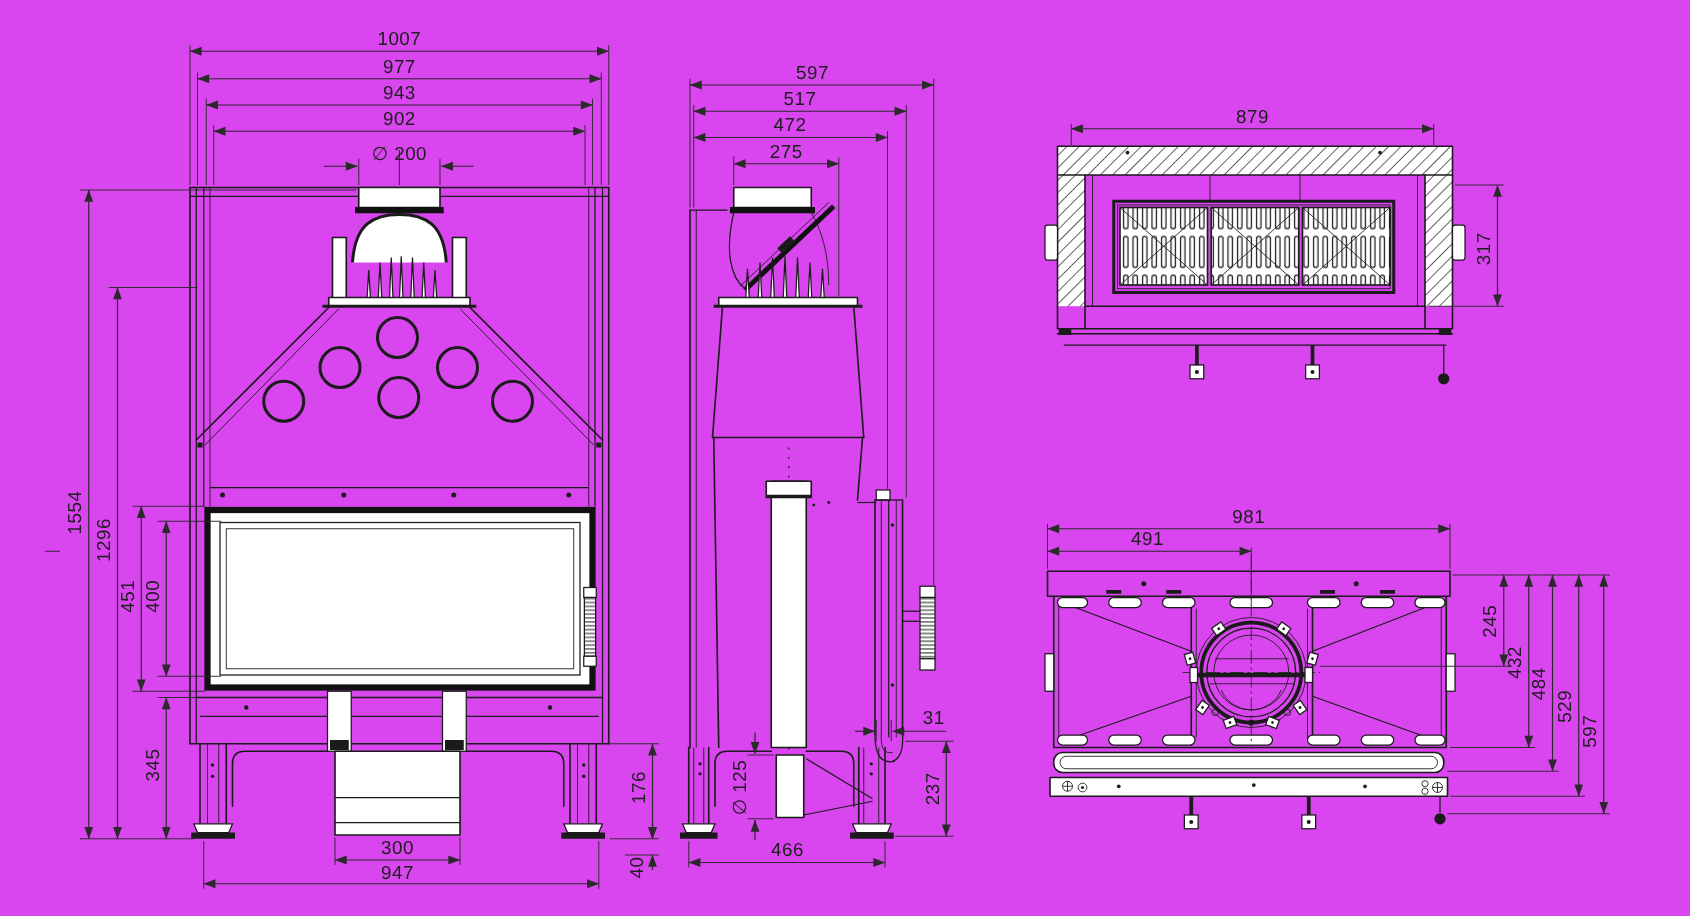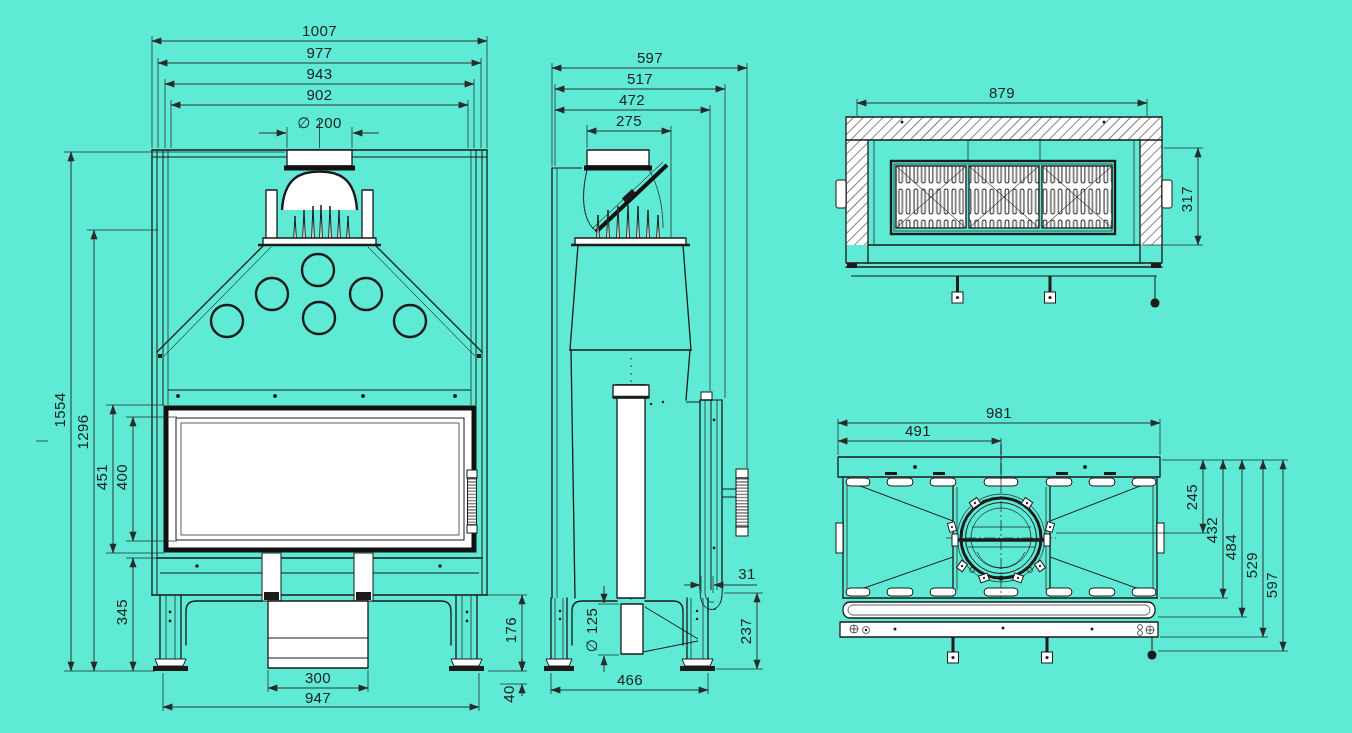--- a/index.html
+++ b/index.html
@@ -1,16 +1,16 @@
 <!DOCTYPE html>
 <html><head>
 <meta charset="utf-8">
 <style>
   html,body{margin:0;padding:0;background:#ffffff;}
-  .stage{position:relative;width:1352px;height:733px;background:#5eead4;overflow:hidden;}
+  .stage{position:relative;width:1352px;height:733px;background:#d946ef;overflow:hidden;}
   svg{position:absolute;left:0;top:0;}
   .ln{stroke:#1b1b1b;stroke-width:1.3;fill:none;stroke-linecap:round;stroke-linejoin:round;}
   .l1{stroke:#1b1b1b;stroke-width:1;fill:none;}
   .tn{stroke:#1b1b1b;stroke-width:0.7;fill:none;}
   .md{stroke:#1b1b1b;stroke-width:2.4;fill:none;}
   .hk{stroke:#111111;stroke-width:5;fill:none;}
   .dim{stroke:#2a2a2a;stroke-width:0.95;fill:none;}
   .ext{stroke:#2a2a2a;stroke-width:0.75;fill:none;}
   .cl{stroke:#333333;stroke-width:0.8;stroke-dasharray:11 3 2 3;fill:none;}
   .dl{stroke:#1b1b1b;stroke-width:1;stroke-dasharray:1.5 6;fill:none;}

